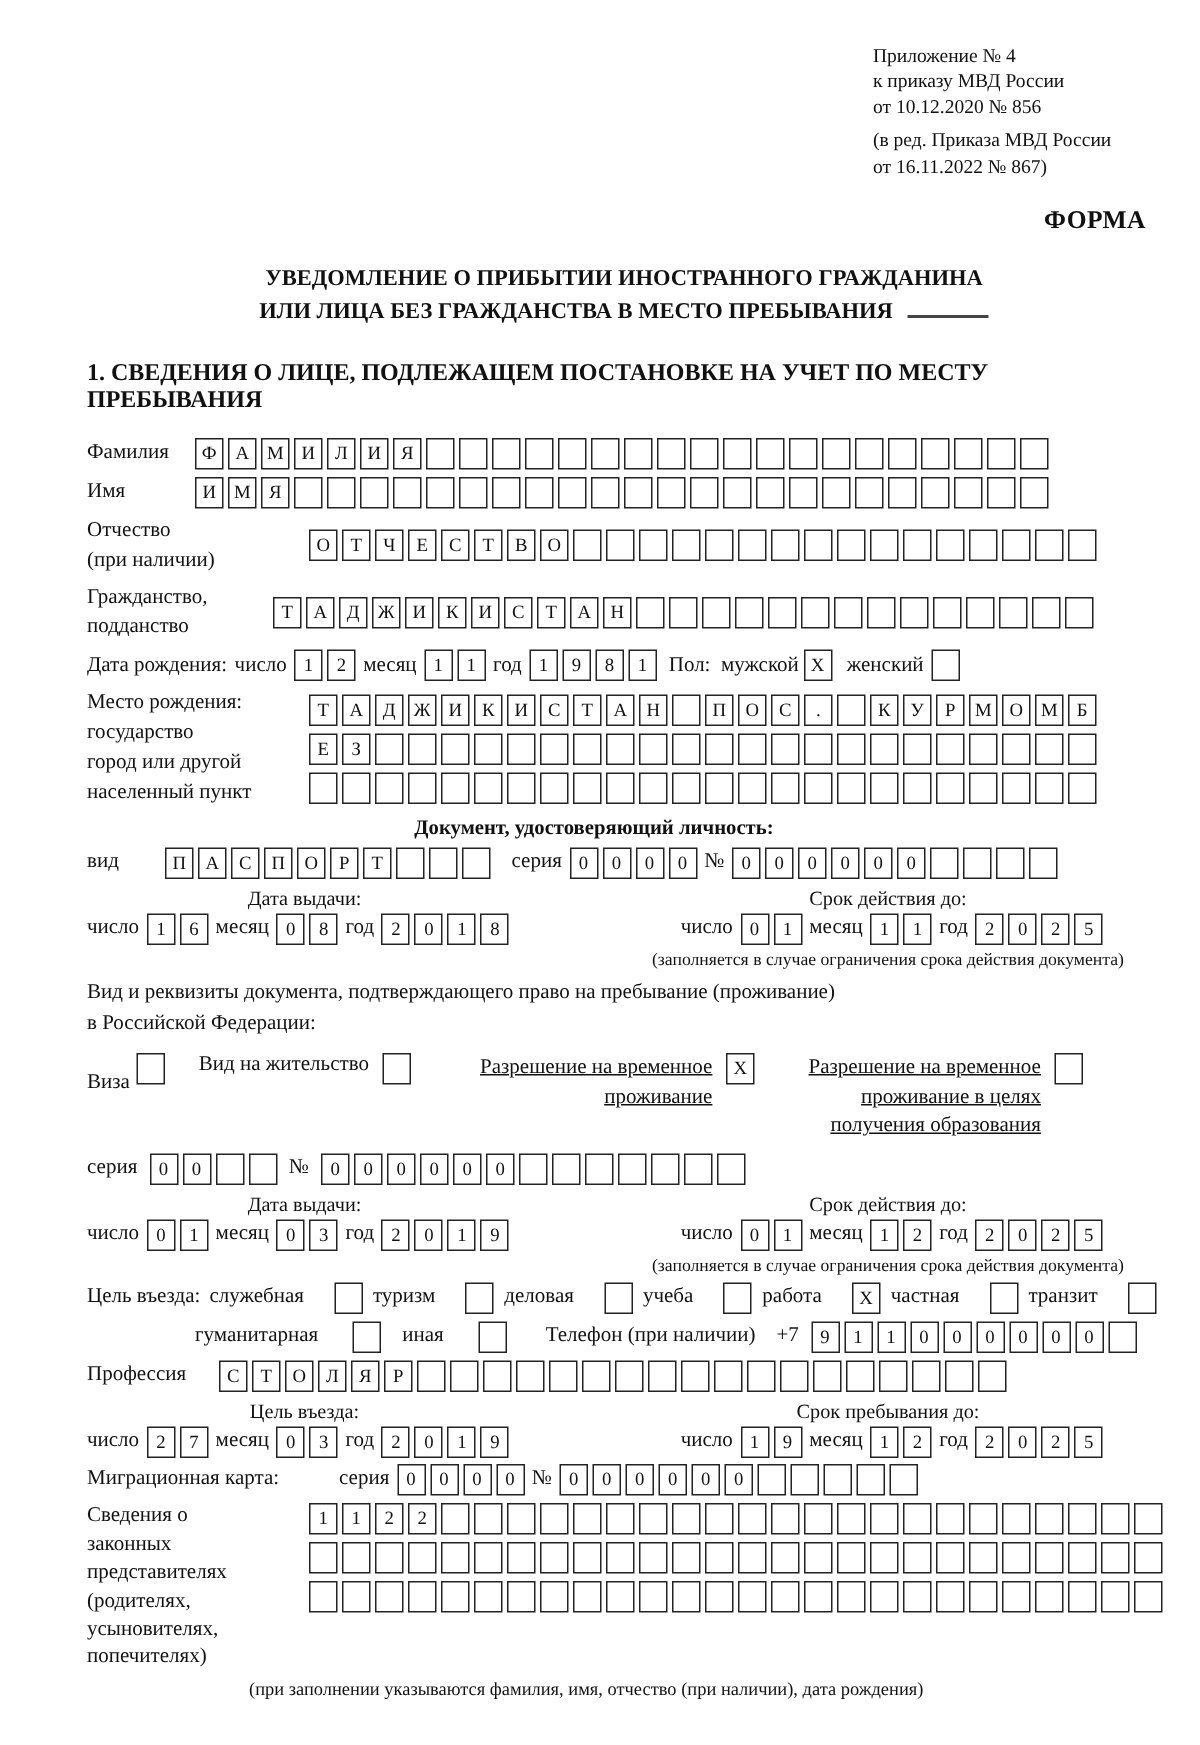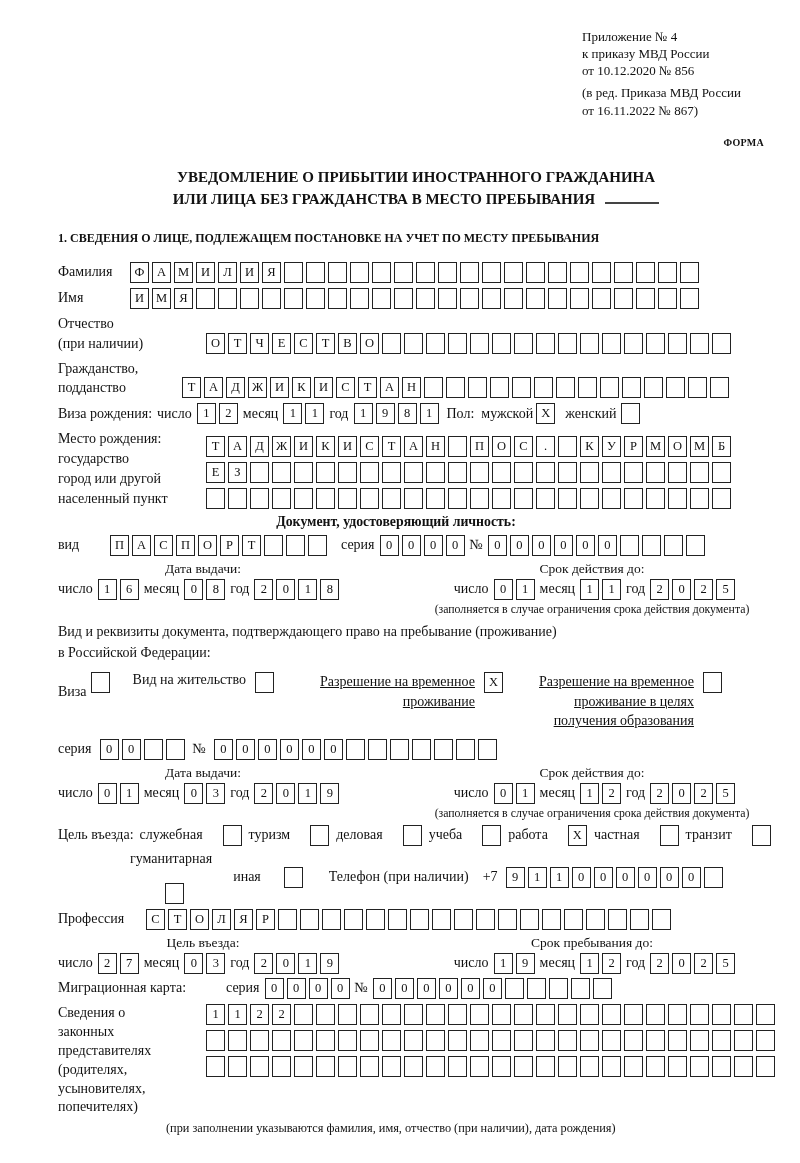--- a/index.html
+++ b/index.html
@@ -1,25 +1,25 @@
 <!DOCTYPE html>
 <html><head>
 <meta charset="utf-8">
 <style>
   html,body{margin:0;padding:0;background:#fff;}
   body{width:800px;font-family:"Liberation Serif","DejaVu Serif",serif;color:#111;}
   .page{width:800px;height:1163px;overflow:hidden;box-sizing:border-box;padding:28px 26px 8px 58px;position:relative;background:#fff;}
   .ref{margin-left:auto;width:192px;font-size:13px;line-height:1.32;}
   .ref .ref2{margin-top:5px;}
-  .forma{text-align:right;font-weight:bold;font-size:10px;margin:18px 10px 0 0;letter-spacing:.3px;}
+  .forma{text-align:right;font-weight:bold;font-size:17px;margin:18px 10px 0 0;letter-spacing:.3px;}
   .title{text-align:center;font-weight:bold;font-size:15px;line-height:1.5;margin-top:18px;}
   .blank{display:inline-block;width:54px;border-bottom:2px solid #444;height:11px;margin-left:10px;}
-  .sec-h{font-weight:bold;font-size:12px;margin:20px 0 16px 0;}
+  .sec-h{font-weight:bold;font-size:16px;margin:20px 0 16px 0;}
   .frow{display:flex;align-items:center;margin-bottom:5px;}
-  .fs{align-items:flex-end;}
+  .fs{align-items:center;}
   .lbl{font-size:14px;flex:none;}
   .ml{white-space:pre-line;line-height:1.42;}
   .w72{width:72px;}
   .w148{width:148px;}
   .w124{width:124px;}
   .cells{display:inline-flex;gap:3px;flex:none;}
   .cell{box-sizing:border-box;width:19px;height:21px;border:1.6px solid #222;display:inline-flex;align-items:center;justify-content:center;font-size:12.5px;flex:none;background:#fff;}
   .sub{margin:0 5px;flex:none;font-size:14px;}
   .doc-h{text-align:center;font-weight:bold;font-size:13.8px;margin:2px 40px 5px 0;}
   .datepair{display:flex;margin:1px 0 4px;}
@@ -32,21 +32,21 @@
   .opts{display:flex;align-items:flex-start;margin:8px 0 8px;}
   .opt{display:flex;align-items:flex-start;margin-right:13px;}
   .opt .lbl{margin-right:9px;}
   .opt-c{text-align:right;line-height:1.4;text-decoration:underline;}
   .pair{display:flex;align-items:center;margin-right:7px;gap:16px;}
   .pair .lbl{margin-right:4px;}
   .indent2{margin-left:72px;}
   .rep{display:flex;align-items:flex-start;}
   .rep-rows{display:flex;flex-direction:column;gap:5px;}
   .rep-note{font-size:12.3px;margin:4px 0 0 108px;}
-  .mr8{margin-right:8px;} .mr14{margin-right:14px;flex-direction:column;} .mr26{margin-right:26px;}
+  .mr8{margin-right:8px;} .mr14{margin-right:14px;} .mr26{margin-right:26px;}
 </style>
 </head>
 <body>
 
 <div class="page">
 
   <div class="ref">
     <div>Приложение № 4</div>
     <div>к приказу МВД России</div>
     <div>от 10.12.2020 № 856</div>
@@ -186,21 +186,21 @@
         <span class="cell"></span>
         <span class="cell"></span>
         <span class="cell"></span>
         <span class="cell"></span>
         <span class="cell"></span>
         <span class="cell"></span>
       </span>
   </div>
 
   <div class="frow">
-    <span class="lbl">Виза рождения:</span>
+    <span class="lbl">Дата рождения:</span>
     <span class="sub">число</span>
     <span class="cells">
         <span class="cell">1</span>
         <span class="cell">2</span>
       </span>
     <span class="sub">месяц</span>
     <span class="cells">
         <span class="cell">1</span>
         <span class="cell">1</span>
       </span>

